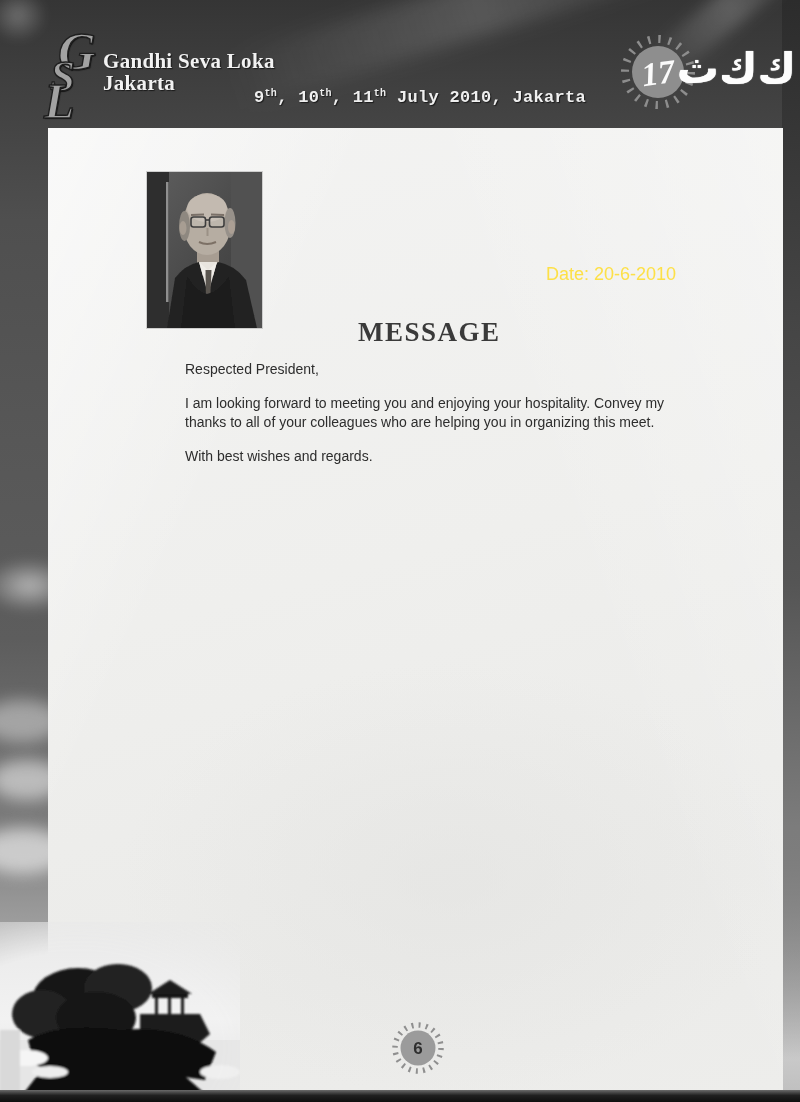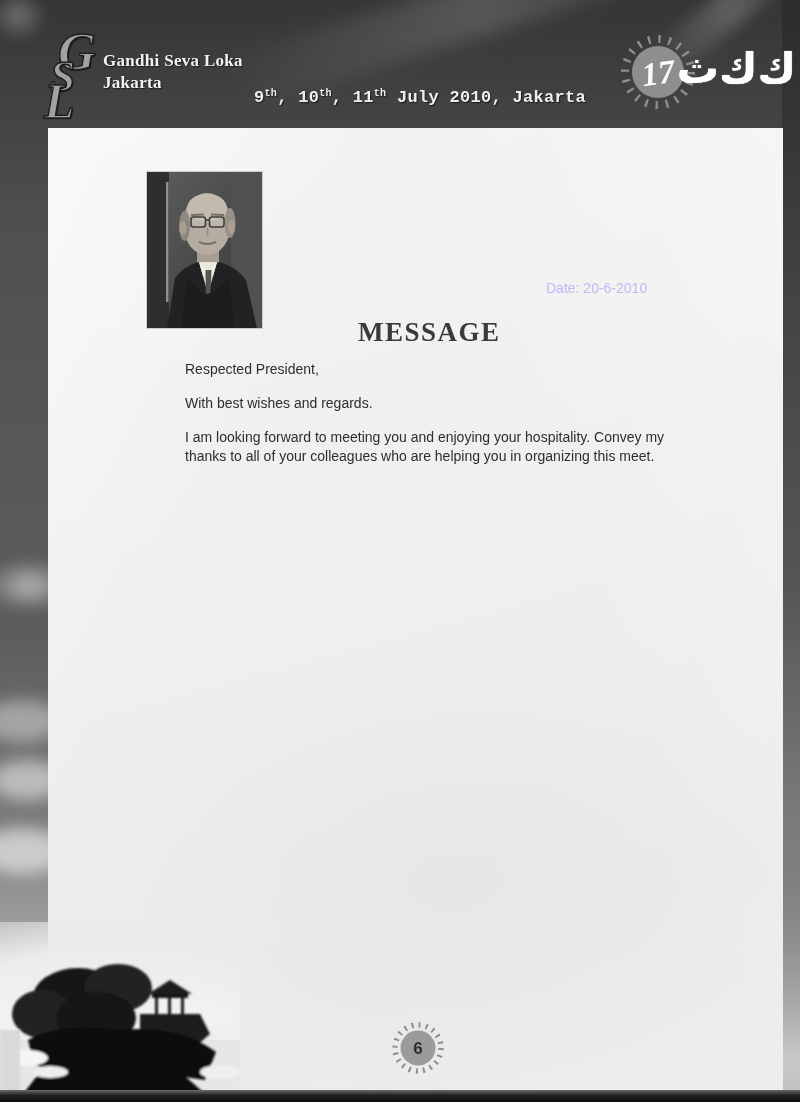--- a/index.html
+++ b/index.html
@@ -33,21 +33,21 @@
 
   
   .monogram{position:absolute;left:43px;top:30px;width:75px;height:96px;
     font-family:"Liberation Serif",serif;font-style:italic;font-weight:bold;
     color:#a2a2a2;-webkit-text-stroke:1.4px #1e1e1e;text-shadow:1px 1px 1px #111;}
   .monogram span{position:absolute;line-height:1;}
   .mono-g{left:15px;top:-4px;font-size:52px;}
   .mono-s{left:7px;top:24px;font-size:45px;}
   .mono-l{left:1px;top:46px;font-size:50px;}
   .org-name{position:absolute;left:103px;top:50px;
-    font-family:"Liberation Serif",serif;font-weight:bold;font-size:17px;line-height:22px;
+    font-family:"Liberation Serif",serif;font-weight:bold;font-size:21px;line-height:22px;
     color:#f2f2f2;text-shadow:1px 1px 1px #1a1a1a;letter-spacing:.3px;}
   .event-line{position:absolute;left:240px;top:88px;width:360px;text-align:center;
     font-family:Liberation Mono, monospace;font-weight:bold;font-size:17px;color:#efefef;
     text-shadow:1px 1px 1px #1a1a1a;letter-spacing:.3px;}
   .event-line sup{font-size:10px;vertical-align:6px;}
   .logo17{position:absolute;left:616px;top:30px;width:84px;height:84px;}
   .script-17{position:absolute;left:696px;top:26px;width:100px;height:86px;
     font-family:"DejaVu Sans",sans-serif;font-weight:bold;font-size:42px;line-height:86px;
     color:#fdfdfd;direction:rtl;text-align:left;text-shadow:0 0 1px #fff;}
 
@@ -58,21 +58,21 @@
     background:
       linear-gradient(115deg,rgba(255,255,255,.55) 0%,rgba(255,255,255,0) 28%),
       linear-gradient(250deg,rgba(255,255,255,.30) 0%,rgba(255,255,255,0) 35%),
       radial-gradient(ellipse 60% 30% at 55% 78%,rgba(226,226,224,.55),transparent 75%);}
 
   
   .portrait{position:absolute;left:147px;top:172px;width:115px;height:156px;
     box-shadow:0 0 0 1px rgba(180,180,180,.6);}
 
   
-  .date-label{position:absolute;left:546px;top:280px;font-size:14px;color:#c4b5fd;}
+  .date-label{position:absolute;left:546px;top:264px;font-size:18px;color:#fde047;}
   .message-heading{position:absolute;left:358px;top:317px;
     font-family:"Liberation Serif",serif;font-weight:bold;font-size:27px;color:#3a3a3a;letter-spacing:1.5px;}
   .letter{position:absolute;left:185px;top:360px;width:482px;
     font-size:14px;line-height:19px;color:#2d2d2d;}
   .letter p{margin:0 0 15px 0;}
   .signature{margin-top:36px;letter-spacing:.4px;}
 
   
   .temple{position:absolute;left:0;top:922px;width:240px;height:176px;
     -webkit-mask-image:radial-gradient(115% 105% at 32% 72%,#000 52%,transparent 96%);
@@ -152,22 +152,22 @@
     <polygon points="58.5,98 64.5,98 63,130 59,130" fill="#5a5550"></polygon>
     <path d="M34,156 L40,104 Q50,120 60,122 Q72,120 82,104 L88,156 Z" fill="#1c1c1c"></path>
   </g>
 </svg>
 
 <div class="date-label">Date: 20-6-2010</div>
 <div class="message-heading">MESSAGE</div>
 
 <div class="letter">
   <p>Respected President,</p>
+  <p>I am looking forward to meeting you and enjoying your hospitality. Convey my thanks to all of your colleagues who are helping you in organizing this meet.</p>
   <p>With best wishes and regards.</p>
-  <p>I am looking forward to meeting you and enjoying your hospitality. Convey my thanks to all of your colleagues who are helping you in organizing this meet.</p>
 </div>
 
 <svg class="temple" viewBox="0 0 240 176">
   <defs>
     <linearGradient id="sky" x1="0" y1="0" x2="0" y2="1">
       <stop offset="0" stop-color="#e9e9e9"></stop>
         <stop offset=".55" stop-color="#f2f2f2"></stop>
         <stop offset="1" stop-color="#e2e2e2"></stop>
     </linearGradient>
     <filter id="tblur">

